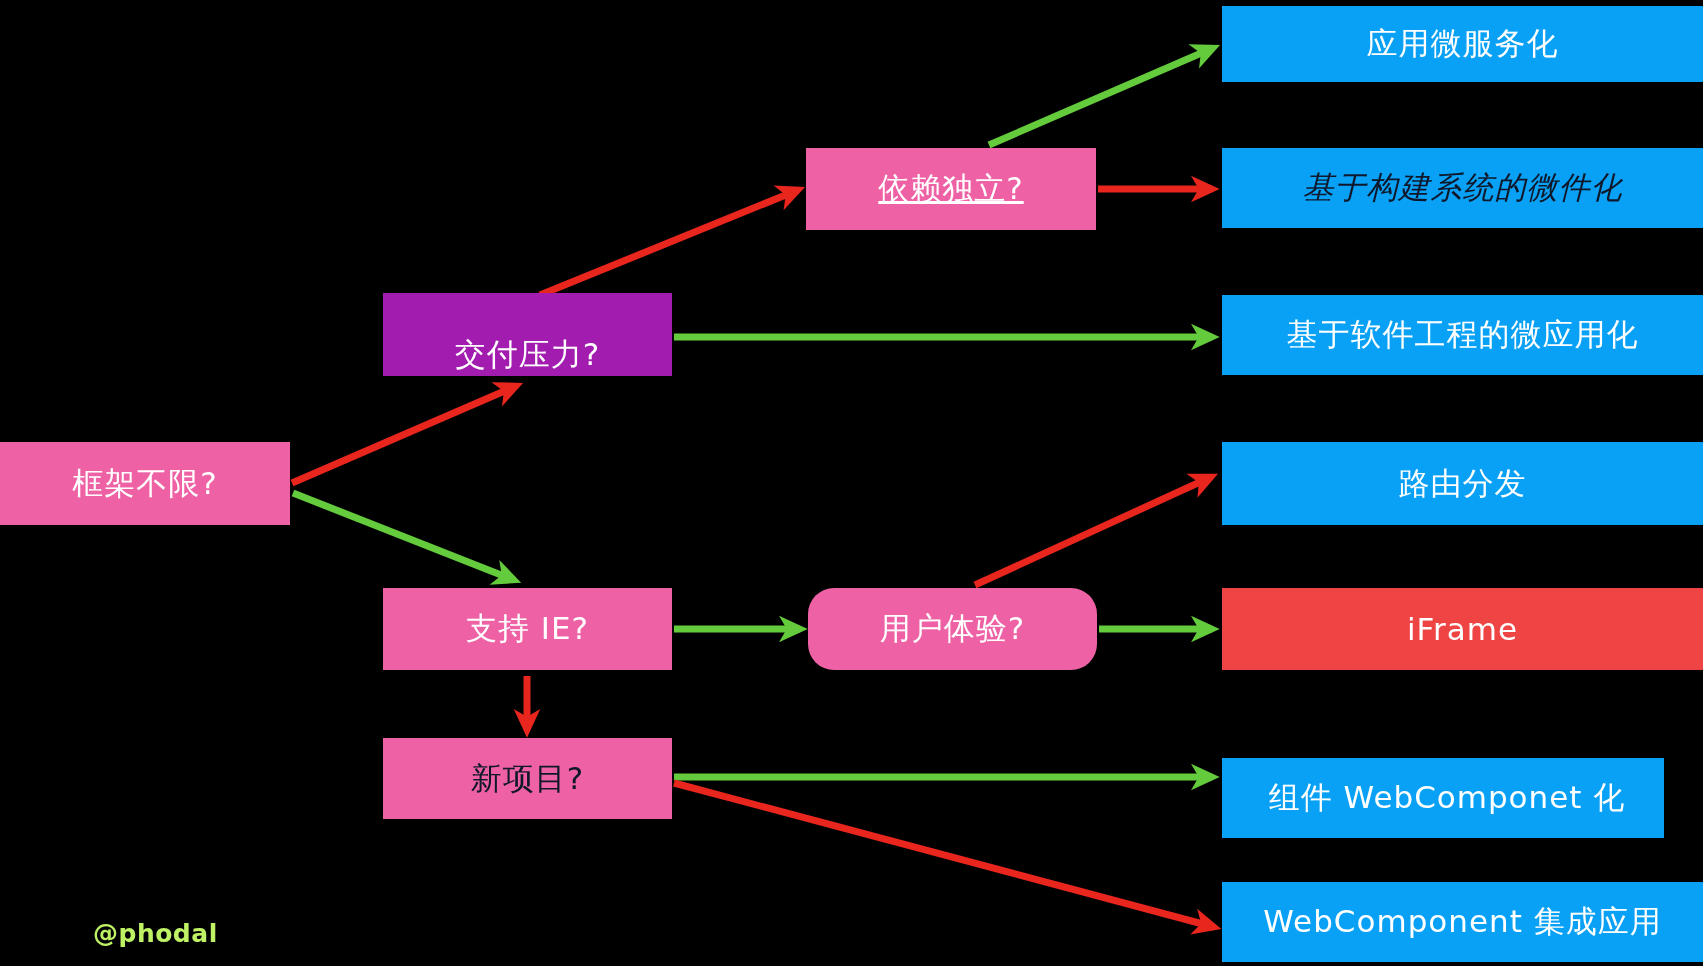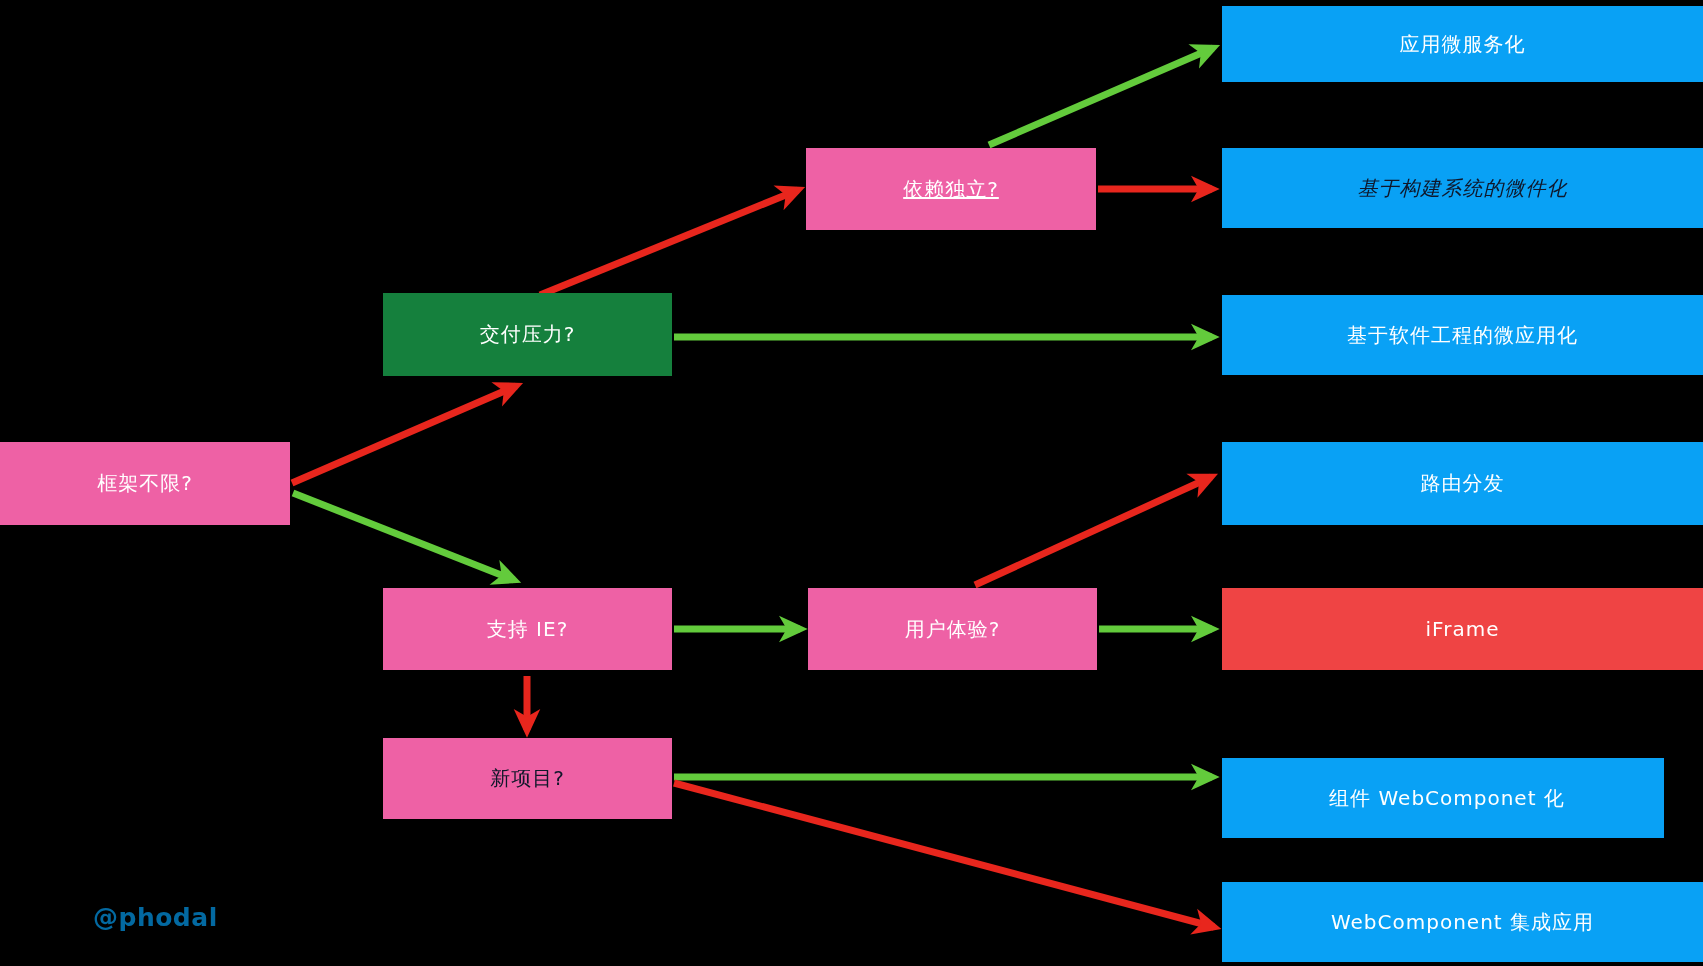--- a/index.html
+++ b/index.html
@@ -21,21 +21,21 @@
     width: 1703px;
     height: 966px;
     pointer-events: none;
   }
   .node {
     position: absolute;
     display: flex;
     align-items: center;
     justify-content: center;
     color: #fff;
-    font-size: 20px;
+    font-size: 31px;
     font-weight: 500;
     letter-spacing: 1px;
     white-space: nowrap;
   }
   
   #node-framework  { left: 0px;    top: 442px; width: 290px; height: 83px; }
   #node-delivery   { left: 383px;  top: 293px; width: 289px; height: 83px; }
   #node-dependency { left: 806px;  top: 148px; width: 290px; height: 82px; }
   #node-ie         { left: 383px;  top: 588px; width: 289px; height: 82px; text-align: right; }
   #node-ux         { left: 808px;  top: 588px; width: 289px; height: 82px; }
@@ -83,30 +83,30 @@
         <line x1="975" y1="585" x2="1211" y2="477" stroke="#E8261D" stroke-width="7" marker-end="url(#mk-red)"></line>
         <line x1="1099" y1="629" x2="1212" y2="629" stroke="#63CB3C" stroke-width="7" marker-end="url(#mk-green)"></line>
         <line x1="674" y1="777" x2="1212" y2="777" stroke="#63CB3C" stroke-width="7" marker-end="url(#mk-green)"></line>
         <line x1="674" y1="783" x2="1214" y2="927" stroke="#E8261D" stroke-width="7" marker-end="url(#mk-red)"></line>
       </g>
   </svg>
 
   <div class="node decision" id="node-framework" style="background: rgb(238, 97, 165); color: rgb(255, 255, 255);">
     <span>框架不限?</span>
   </div>
-  <div class="node decision" id="node-delivery" style="background: #15803d; color: rgb(255, 255, 255);">
+  <div class="node decision" id="node-delivery" style="background: #a21caf; color: rgb(255, 255, 255); align-items: flex-end;">
     <span>交付压力?</span>
   </div>
   <div class="node decision" id="node-dependency" style="background: rgb(238, 97, 165); color: rgb(255, 255, 255); text-decoration: underline;">
     <span>依赖独立?</span>
   </div>
   <div class="node decision" id="node-ie" style="background: rgb(238, 97, 165); color: rgb(255, 255, 255);">
     <span>支持 IE?</span>
   </div>
-  <div class="node decision" id="node-ux" style="background: rgb(238, 97, 165); color: rgb(255, 255, 255);">
+  <div class="node decision" id="node-ux" style="background: rgb(238, 97, 165); color: rgb(255, 255, 255); border-radius: 26px;">
     <span>用户体验?</span>
   </div>
   <div class="node decision" id="node-newproject" style="background: rgb(238, 97, 165); color: #0f172a;">
     <span>新项目?</span>
   </div>
 
   <div class="node outcome" id="node-microservice" style="background: rgb(9, 161, 245); color: rgb(255, 255, 255);">
     <span>应用微服务化</span>
   </div>
   <div class="node outcome" id="node-buildsystem" style="background: rgb(9, 161, 245); color: #0f172a; font-style: italic;">
@@ -121,14 +121,14 @@
   <div class="node outcome" id="node-iframe" style="background: #ef4444; color: rgb(255, 255, 255);">
     <span>iFrame</span>
   </div>
   <div class="node outcome" id="node-webcomponent" style="background: rgb(9, 161, 245); color: rgb(255, 255, 255);">
     <span>组件 WebComponet 化</span>
   </div>
   <div class="node outcome" id="node-integration" style="background: rgb(9, 161, 245); color: rgb(255, 255, 255);">
     <span>WebComponent 集成应用</span>
   </div>
 
-  <div id="watermark" style="color: #0369a1;">@phodal</div>
+  <div id="watermark" style="color: #bef264; margin-top: 16px;">@phodal</div>
 </div>
 
 </body></html>

